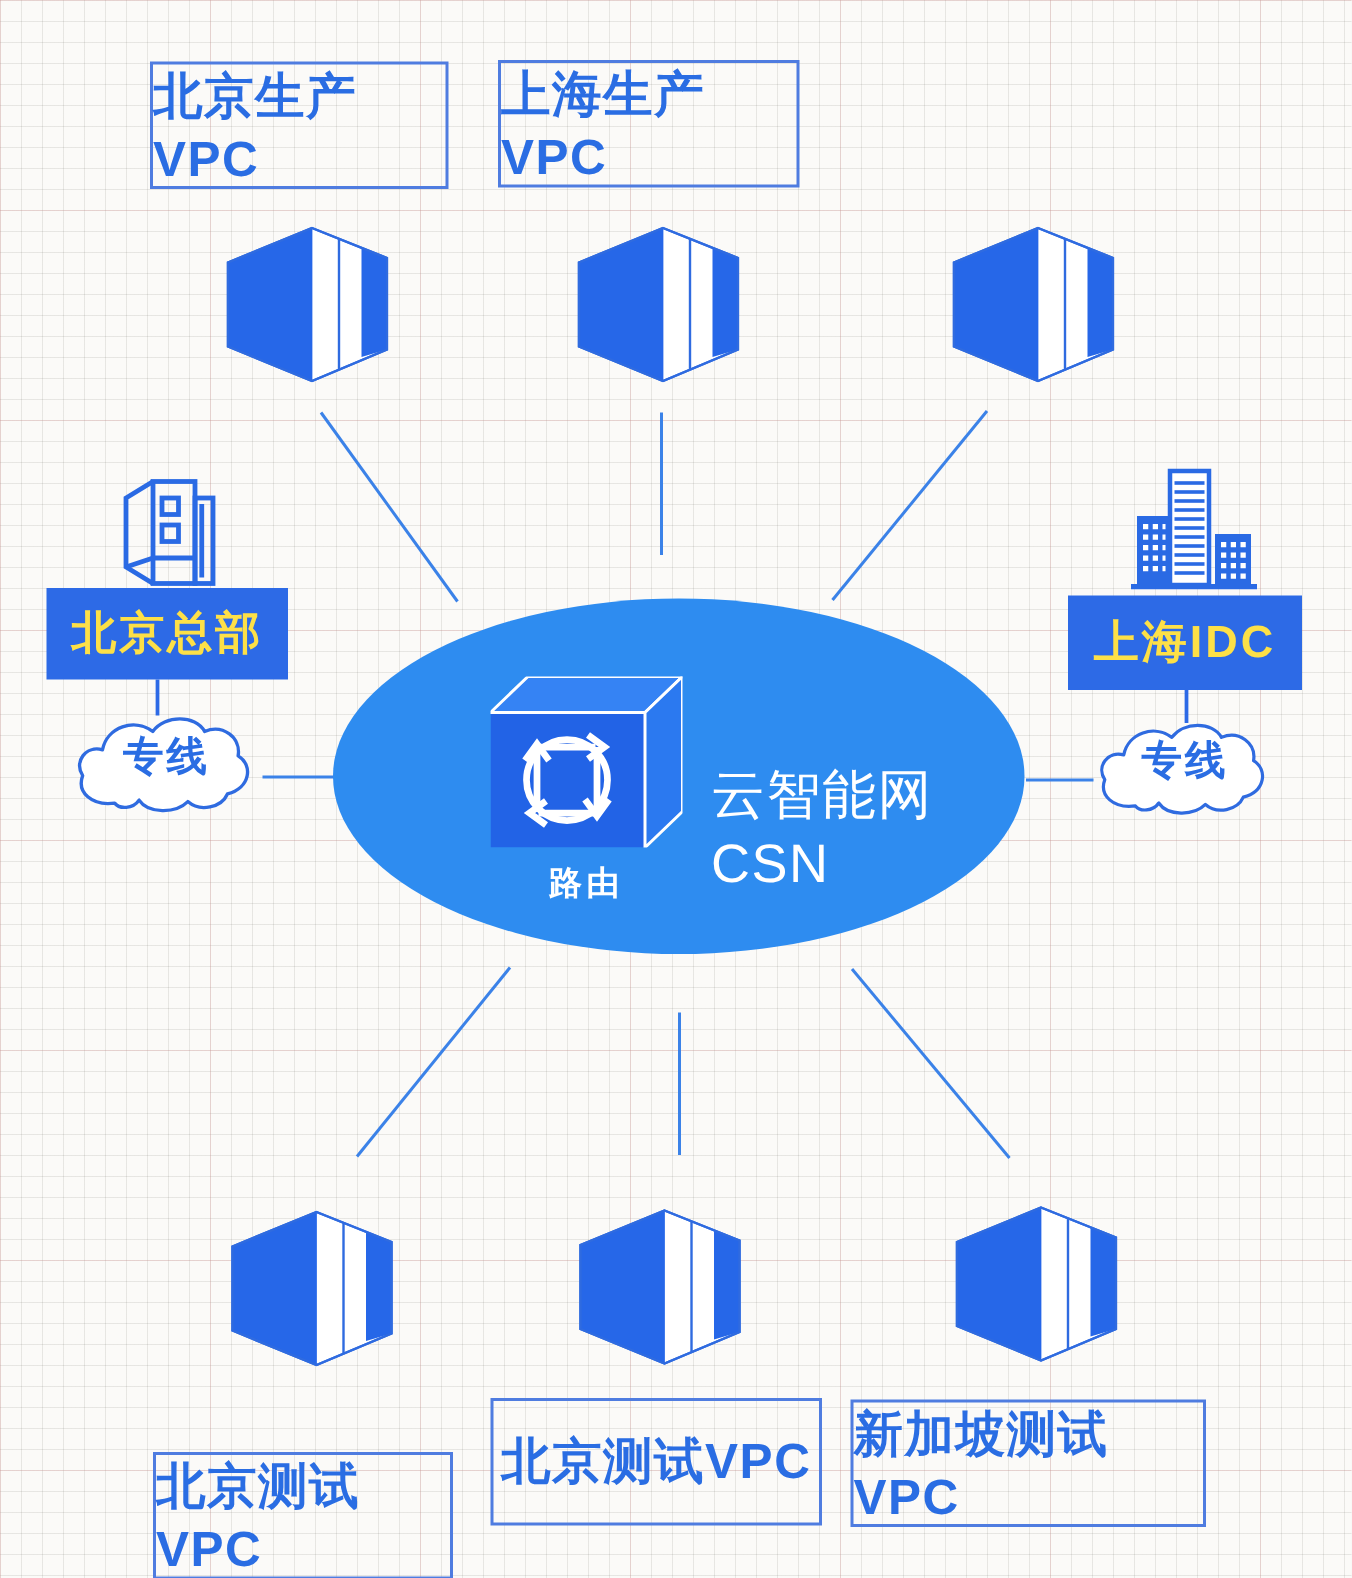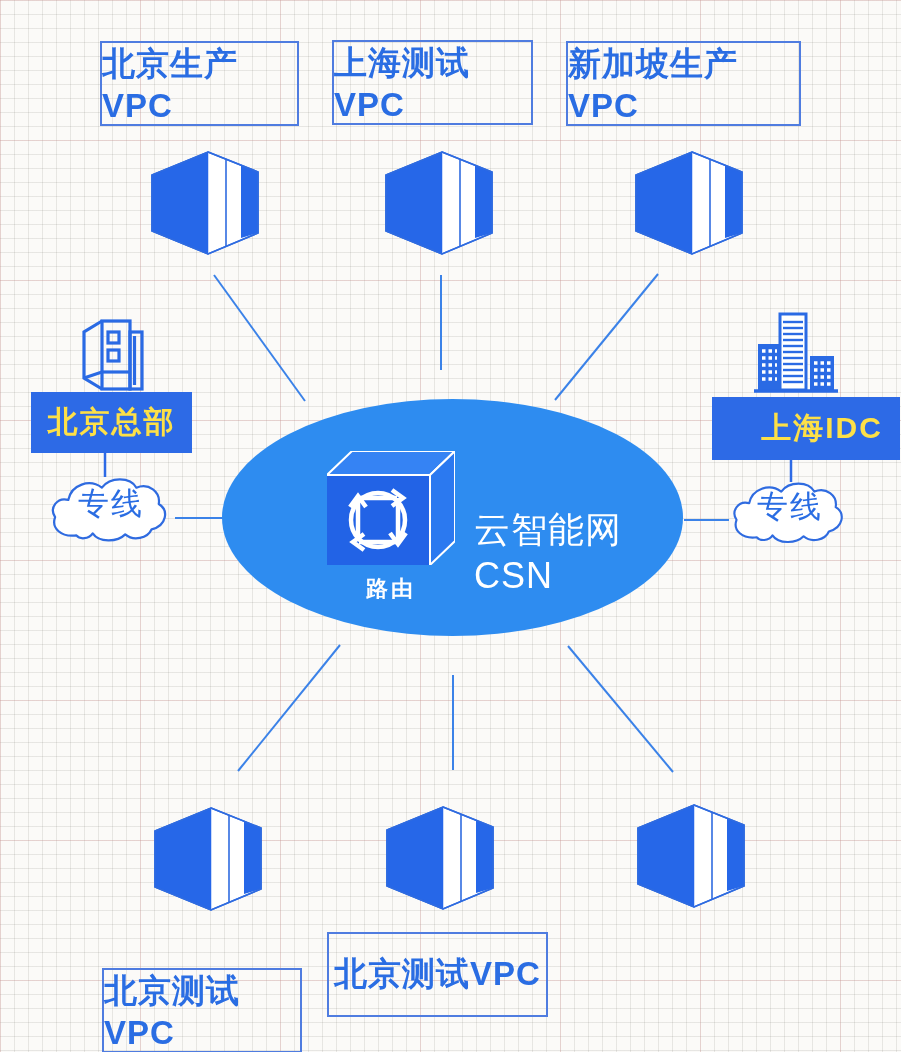--- a/index.html
+++ b/index.html
@@ -51,21 +51,21 @@
   }
   .router-label{
     left:327px;top:574px;width:128px;
     color:#ffffff;font-size:22px;font-weight:700;
     text-align:center;letter-spacing:3px;
   }
   .cloud-wrap{width:126px;}
   .cloud-label{
     position:absolute;left:0;top:0;width:100%;height:86%;
     display:flex;align-items:center;justify-content:center;
-    color:#2a6de3;font-size:31px;font-weight:400;letter-spacing:2px;
+    color:#2a6de3;font-size:27px;font-weight:700;letter-spacing:2px;
   }
   svg{display:block;}
 </style>
 </head>
 <body>
 
 <div class="canvas">
 
   <svg width="0" height="0" style="position:absolute">
     <defs>
@@ -86,22 +86,21 @@
     <line x1="340" y1="645" x2="238" y2="771" stroke="#3b82e8" stroke-width="2"></line>
     <line x1="453" y1="675" x2="453" y2="770" stroke="#3b82e8" stroke-width="2"></line>
     <line x1="568" y1="646" x2="673" y2="772" stroke="#3b82e8" stroke-width="2"></line>
     <line x1="175" y1="518" x2="224" y2="518" stroke="#3b82e8" stroke-width="2"></line>
     <line x1="684" y1="520" x2="729" y2="520" stroke="#3b82e8" stroke-width="2"></line>
     <line x1="105" y1="453" x2="105" y2="477" stroke="#2d6ae6" stroke-width="2.5"></line>
     <line x1="791" y1="460" x2="791" y2="482" stroke="#2d6ae6" stroke-width="2.5"></line>
   </svg>
 
   <div class="abs node vpc-box" style="left:100px;top:41px;width:199px;height:85px;">北京生产VPC</div>
-  <div class="abs node vpc-box" style="left:332px;top:40px;width:201px;height:85px;">上海测试VPC</div>
-  <div class="abs node vpc-box" style="left:566px;top:41px;width:235px;height:85px;">新加坡生产VPC</div>
+  <div class="abs node vpc-box" style="left:332px;top:40px;width:201px;height:85px;">上海生产VPC</div>
 
   <svg class="abs node" style="left:142px;top:151px;" width="117" height="104" viewBox="0 0 117 104">
       <use href="#vpc-cube"></use>
     </svg>
   <svg class="abs node" style="left:376px;top:151px;" width="117" height="104" viewBox="0 0 117 104">
       <use href="#vpc-cube"></use>
     </svg>
   <svg class="abs node" style="left:626px;top:151px;" width="117" height="104" viewBox="0 0 117 104">
       <use href="#vpc-cube"></use>
     </svg>
@@ -174,35 +173,36 @@
     </g>
     <rect x="56" y="44" width="24" height="34" fill="#2a6ae4"></rect>
     <g stroke="#ffffff" stroke-width="3.5" stroke-dasharray="3.5 3">
       <line x1="60" y1="51" x2="77" y2="51"></line>
       <line x1="60" y1="58" x2="77" y2="58"></line>
       <line x1="60" y1="65" x2="77" y2="65"></line>
       <line x1="60" y1="72" x2="77" y2="72"></line>
     </g>
     <line x1="0" y1="79" x2="84" y2="79" stroke="#2a6ae4" stroke-width="3.5"></line>
   </svg>
-  <div class="abs node site-rect" style="left:712px;top:397px;width:156px;height:63px;padding-left:32px;">上海IDC</div>
+  <div class="abs node site-rect" style="left:712px;top:397px;width:156px;height:63px;">上海IDC</div>
 
   <div class="abs node cloud-wrap" style="left:727px;top:477px;height:70px;">
     <svg width="126" height="70" viewBox="0 0 124 72">
       <path d="M 28,62 C 13,64 3,55 7,44 C 1,35 9,24 20,27 C 23,12 41,6 53,15 C 61,4 81,4 87,15 C 99,10 111,19 109,31 C 119,37 117,52 102,56 C 98,65 84,68 76,61 C 68,69 50,69 44,60 C 40,66 31,66 28,62 Z" fill="#ffffff" stroke="#2f6be0" stroke-width="2.2" stroke-linejoin="round"></path>
     </svg>
     <div class="cloud-label">专线</div>
   </div>
 
   <svg class="abs node" style="left:145px;top:807px;" width="117" height="104" viewBox="0 0 117 104">
       <use href="#vpc-cube"></use>
     </svg>
   <svg class="abs node" style="left:377px;top:806px;" width="117" height="104" viewBox="0 0 117 104">
       <use href="#vpc-cube"></use>
     </svg>
   <svg class="abs node" style="left:628px;top:804px;" width="117" height="104" viewBox="0 0 117 104">
       <use href="#vpc-cube"></use>
     </svg>
 
   <div class="abs node vpc-box" style="left:102px;top:968px;width:200px;height:85px;">北京测试VPC</div>
   <div class="abs node vpc-box" style="left:327px;top:932px;width:221px;height:85px;">北京测试VPC</div>
+  <div class="abs node vpc-box" style="left:567px;top:933px;width:237px;height:85px;">新加坡测试VPC</div>
 
 </div>
 
 </body></html>

